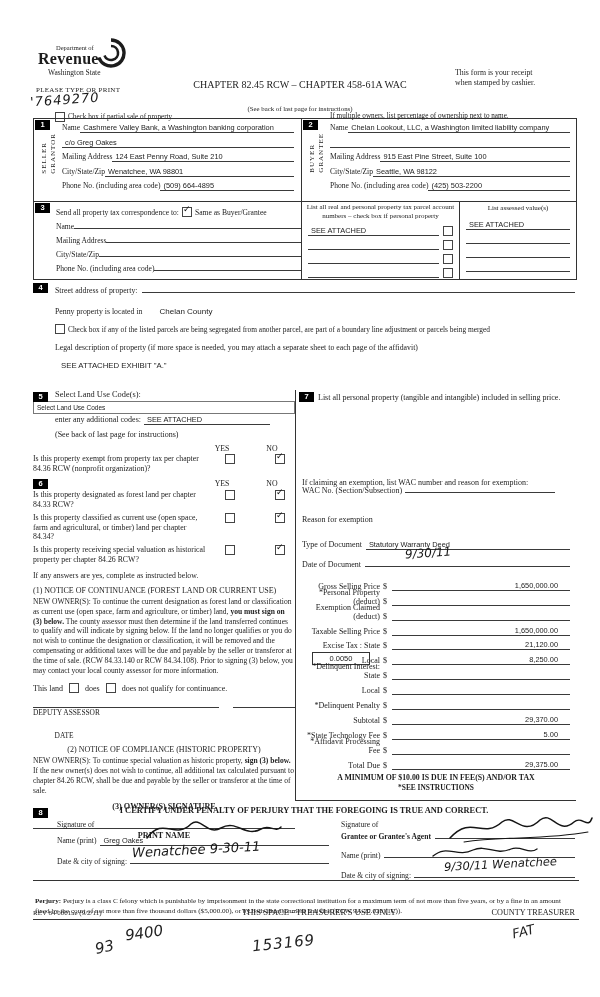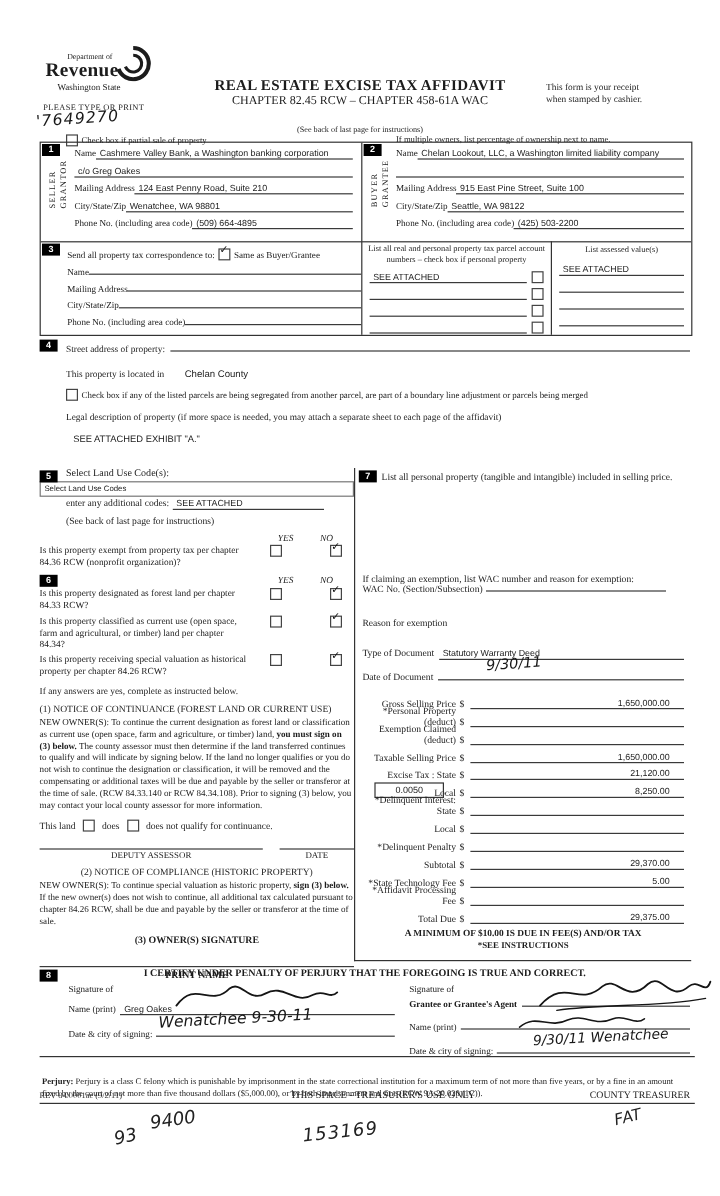--- a/index.html
+++ b/index.html
@@ -63,21 +63,21 @@
   .s3l .frow{display:flex;align-items:baseline;font-size:7.6px;height:14px;padding-left:22px;}
   .s3m{position:absolute;left:268px;top:82px;width:157px;height:78px;font-size:7px;}
   .s3r{position:absolute;left:426px;top:82px;width:116px;height:78px;font-size:7px;}
   .prow{display:flex;align-items:flex-end;height:14px;padding:0 6px;}
   .prow .pl{flex:1;border-bottom:1px solid #3a3a3a;}
   
   .sec4{position:absolute;left:33px;top:283px;width:542px;font-size:7.8px;}
   
   .col56{position:absolute;left:33px;top:390px;width:262px;}
   .col7{position:absolute;left:295px;top:390px;width:280px;height:410px;border-left:1px solid #333;border-bottom:1px solid #333;}
-  .yn{display:flex;justify-content:flex-end;gap:4px;font-size:7.8px;padding-right:8px;font-style:italic;}
+  .yn{display:flex;justify-content:flex-end;gap:20px;font-size:7.8px;padding-right:8px;}
   .qrow{display:flex;align-items:flex-start;font-size:7.8px;line-height:1.25;}
   .qrow .qtext{flex:1;padding-right:6px;}
   .qrow .qcb{width:30px;text-align:center;flex:none;}
   .notice-title{font-size:8px;font-weight:normal;text-align:left;margin-top:6px;}
   .notice-body{font-size:7.55px;line-height:1.32;margin-top:2px;text-align:left;}
   .dropdown{
     border:1px solid #777;height:11px;line-height:11px;
     font-family:"Liberation Sans",sans-serif;font-size:6.5px;color:#222;
     padding:0 3px;margin:2px 0 1px 0;background:#fff;
   }
@@ -106,21 +106,20 @@
 
   <div class="hdr-dept1">Department of</div>
   <div class="hdr-dept2">Revenue</div>
   <div class="hdr-dept3">Washington State</div>
   <div class="hdr-logo">
     <svg width="30" height="30" viewBox="0 0 30 30">
       <path d="M15 2 a13 13 0 1 1 -12.2 17.5" fill="none" stroke="#1c1c1c" stroke-width="3.4"></path>
       <path d="M15 8 a7 7 0 1 1 -6.5 9.5" fill="none" stroke="#1c1c1c" stroke-width="2.6"></path>
     </svg>
   </div>
-  <div class="hdr-title">REAL ESTATE EXCISE TAX AFFIDAVIT</div>
   <div class="hdr-sub">CHAPTER 82.45 RCW – CHAPTER 458-61A WAC</div>
   <div class="hdr-receipt">
     <div>This form is your receipt</div>
     <div>when stamped by cashier.</div>
   </div>
   <div class="hdr-ptp">PLEASE TYPE OR PRINT</div>
   <div class="hdr-stamp hw">'7649270</div>
   <div class="hdr-seeback">(See back of last page for instructions)</div>
   <div class="hdr-partial">
     <span class="cb"></span>
@@ -256,21 +255,21 @@
     </div>
   </div>
 
   <div class="sec4">
     <div class="row" style="position:relative;padding-left:22px;height:14px;">
       <div class="nbox" style="left:0;top:0;">4</div>
       <span>Street address of property:</span>
       <span class="fill" style="margin-left:4px;"></span>
     </div>
     <div class="row" style="padding-left:22px;margin-top:10px;">
-      <span>This property is located in</span>
+      <span>Penny property is located in</span>
       <span class="sans-val" style="margin-left:14px;font-size:8px;">Chelan County</span>
     </div>
     <div class="row" style="padding-left:22px;margin-top:8px;align-items:center;gap:3px;font-size:7.4px;">
       <span class="cb"></span>
       <span>Check box if any of the listed parcels are being segregated from another parcel, are part of a boundary line adjustment or parcels being merged</span>
     </div>
     <div style="padding-left:22px;margin-top:9px;">Legal description of property (if more space is needed, you may attach a separate sheet to each page of the affidavit)</div>
     <div class="sans-val" style="padding-left:28px;margin-top:9px;font-size:7.8px;">SEE ATTACHED EXHIBIT "A."</div>
   </div>
 
@@ -328,21 +327,21 @@
       <span class="cb"></span>
       <span>does</span>
       <span class="cb"></span>
       <span>does not qualify for continuance.</span>
     </div>
 
     <div class="row" style="margin-top:14px;gap:14px;">
       <span style="flex:1;" class="uline"></span>
       <span style="width:62px;" class="uline"></span>
     </div>
-    <div class="row" style="font-size:7.4px;gap:14px;">
+    <div class="row" style="font-size:7.4px;gap:14px;flex-direction:column;">
       <span style="flex:1;text-align:center;">DEPUTY ASSESSOR</span>
       <span style="width:62px;text-align:center;">DATE</span>
     </div>
 
     <div class="notice-title" style="text-align:center;margin-top:5px;">(2) NOTICE OF COMPLIANCE (HISTORIC PROPERTY)</div>
     <div class="notice-body"><span>NEW OWNER(S): To continue special valuation as historic property, </span><span class="b">sign (3) below.</span><span> If the new owner(s) does not wish to continue, all additional tax calculated pursuant to chapter 84.26 RCW, shall be due and payable by the seller or transferor at the time of sale.</span></div>
 
     <div style="text-align:center;font-weight:bold;font-size:8.2px;margin-top:6px;">(3)  OWNER(S) SIGNATURE</div>
     <div class="uline" style="margin-top:17px;height:0;"></div>
     <div style="text-align:center;font-weight:bold;font-size:8.2px;margin-top:2px;">PRINT NAME</div>

